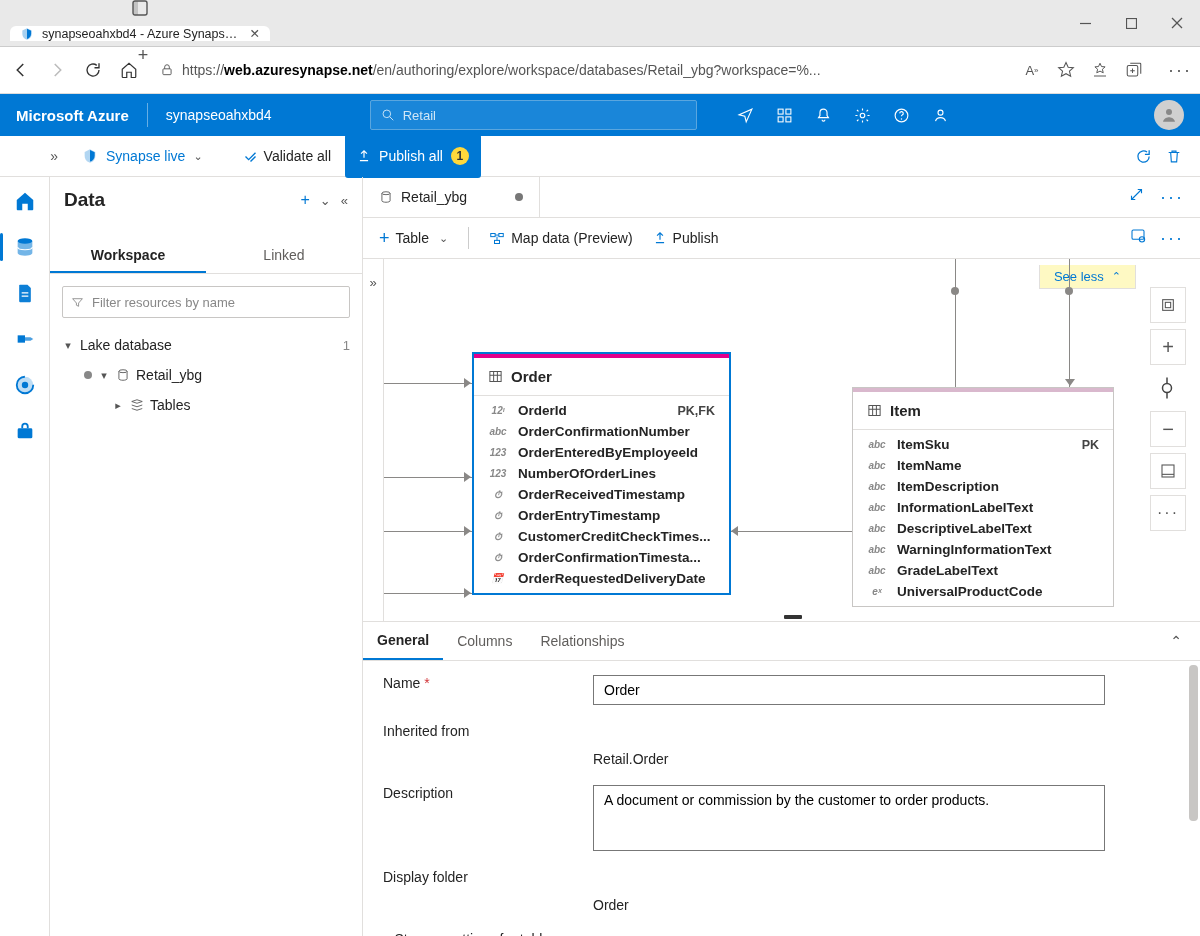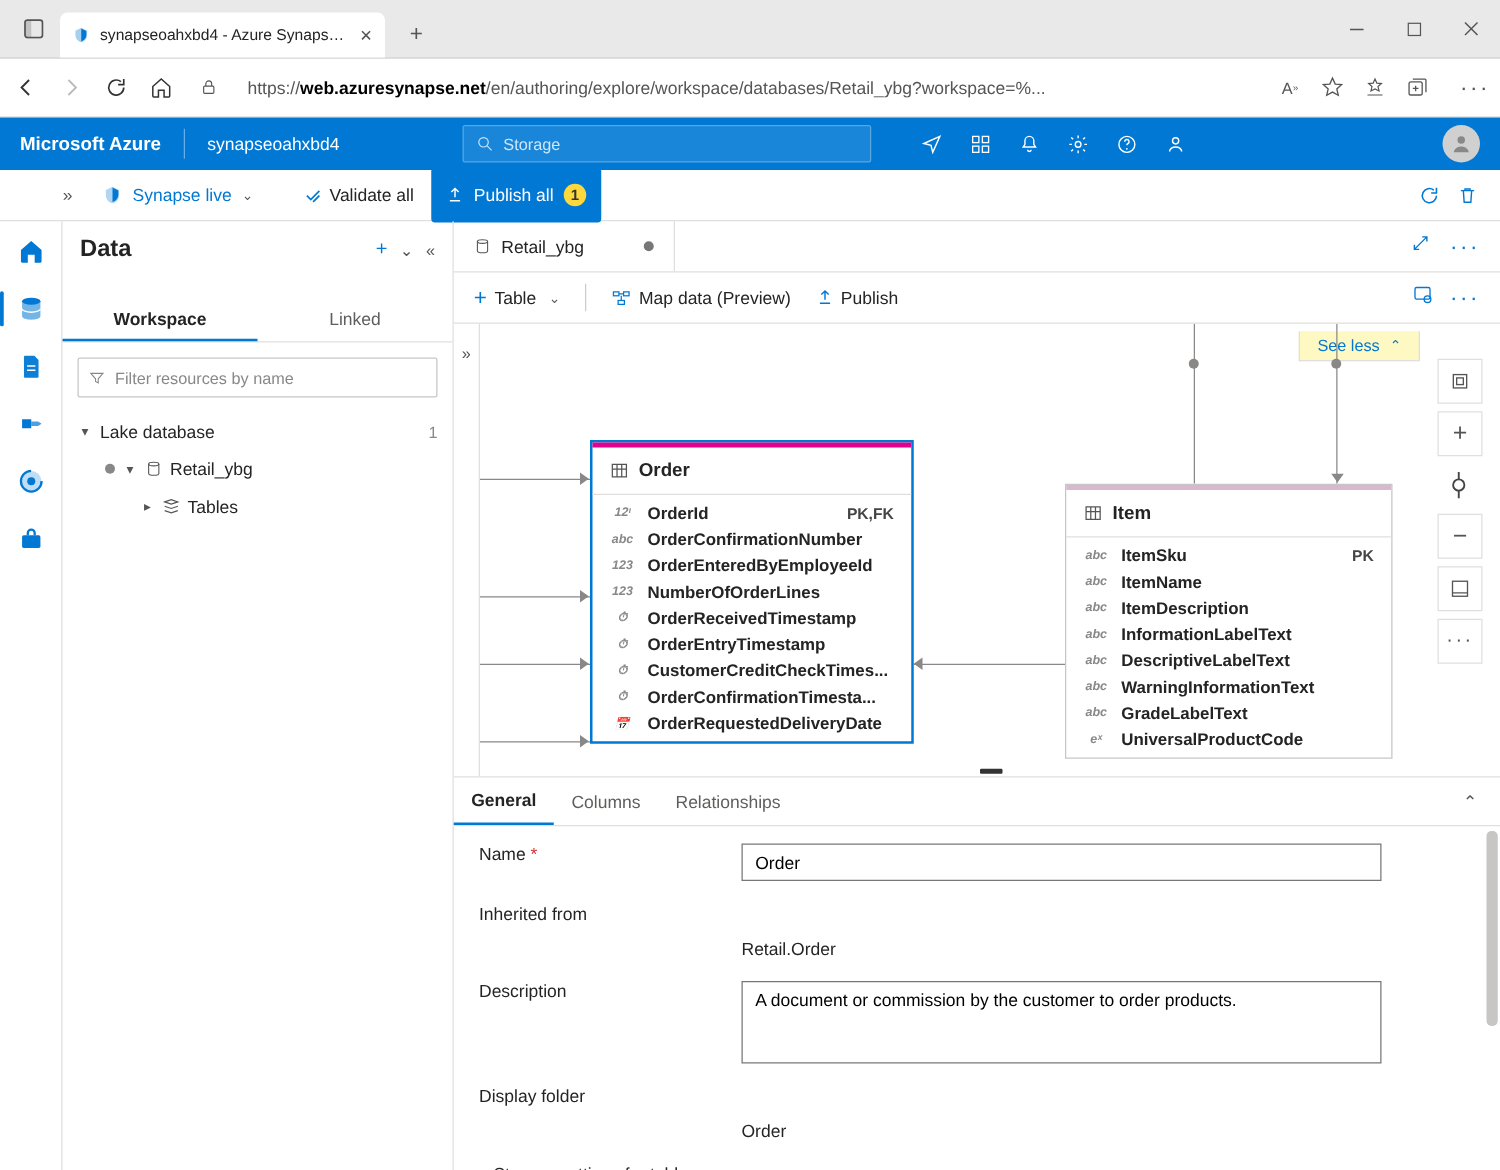--- a/index.html
+++ b/index.html
@@ -12,33 +12,33 @@
   --hover: #f3f2f1;
   --accent-pink: #e3008c;
   --link: #0078d4;
   --yellow: #ffd83b;
 }
 html,body{margin:0;padding:0;font-family:"Segoe UI",Arial,sans-serif;font-size:13px;color:var(--text);background:#fff;}
 body{width:1200px;height:936px;overflow:hidden;position:relative;box-sizing:border-box;}
 
 
 .browser-top{background:#e9e9e9;height:46px;display:flex;align-items:flex-end;border-bottom:1px solid #ccc;}
-.tab-strip{display:flex;align-items:flex-end;height:100%;padding-left:10px;gap:4px;}
+.tab-strip{display:flex;align-items:center;height:100%;padding-left:10px;gap:4px;flex-direction:column;}
 .tab-box{width:34px;height:34px;margin-bottom:6px;display:flex;align-items:center;justify-content:center;border-radius:4px;}
 .browser-tab{background:#fff;height:36px;width:240px;border-radius:6px 6px 0 0;display:flex;align-items:center;padding:0 10px;gap:8px;font-size:12.5px;}
 .browser-tab .favicon{color:#0078d4;}
 .new-tab{width:30px;height:30px;display:flex;align-items:center;justify-content:center;margin-bottom:4px;margin-left:6px;}
 .win-controls{margin-left:auto;display:flex;height:100%;}
 .win-controls div{width:46px;display:flex;align-items:center;justify-content:center;color:#555;font-size:12px;}
 
 
 .addr-bar{height:46px;background:#fff;display:flex;align-items:center;padding:0 10px;gap:14px;border-bottom:1px solid #ddd;}
 .nav-btn{width:22px;height:22px;display:flex;align-items:center;justify-content:center;color:#333;}
 .nav-btn.disabled{color:#bbb;}
-.url-box{flex:1;display:flex;align-items:center;gap:24px;font-size:14px;color:#555;height:34px;padding:0 6px;border-radius:4px;}
+.url-box{flex:1;display:flex;align-items:center;gap:8px;font-size:14px;color:#555;height:34px;padding:0 6px;border-radius:4px;}
 .url-box .lock{color:#555;}
 .url-text{flex:1;white-space:nowrap;overflow:hidden;text-overflow:ellipsis;}
 .url-text b{color:#000;font-weight:600;}
 .addr-icon{width:20px;height:20px;display:flex;align-items:center;justify-content:center;color:#555;}
 
 
 .azure-header{background:var(--azure-blue);height:42px;display:flex;align-items:center;color:#fff;padding:0 16px;gap:18px;}
 .azure-logo{font-weight:600;font-size:15px;}
 .azure-sep{width:1px;height:24px;background:rgba(255,255,255,0.4);}
 .azure-ws{font-size:14px;}
@@ -239,21 +239,21 @@
 
 <div class="azure-header">
   <span class="azure-logo">Microsoft Azure</span>
   <span class="azure-sep"></span>
   <span class="azure-ws">synapseoahxbd4</span>
   <div class="azure-search">
     <svg width="14" height="14" viewBox="0 0 24 24">
         <circle cx="10" cy="10" r="6.5" fill="none" stroke="#cfe6f7" stroke-width="1.6"></circle>
         <line x1="15" y1="15" x2="21" y2="21" stroke="#cfe6f7" stroke-width="1.6"></line>
       </svg>
-    <span>Storage</span>
+    <span>Retail</span>
   </div>
   <div class="azure-icons">
     <span class="ic">
         <svg width="17" height="17" viewBox="0 0 24 24">
           <path d="M3 11l18-8-8 18-2-8-8-2z" fill="none" stroke="#fff" stroke-width="1.6"></path>
         </svg>
       </span>
     <span class="ic">
         <svg width="17" height="17" viewBox="0 0 24 24">
           <rect x="3" y="3" width="7" height="7" fill="none" stroke="#fff" stroke-width="1.5"></rect>

